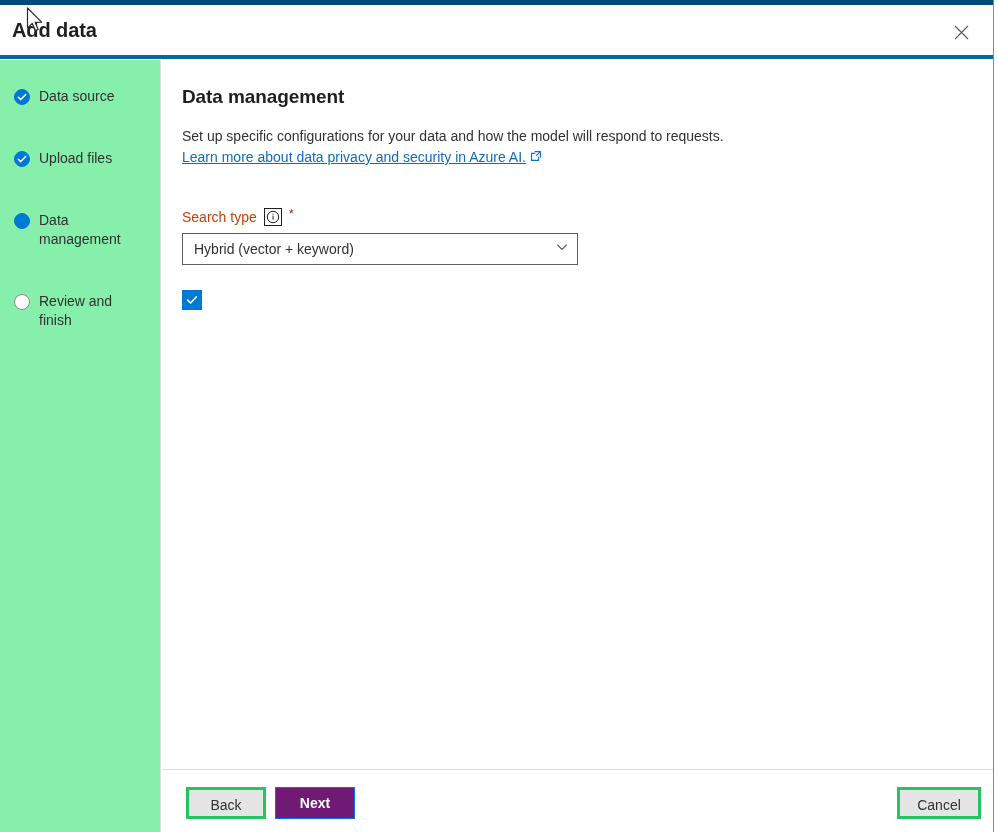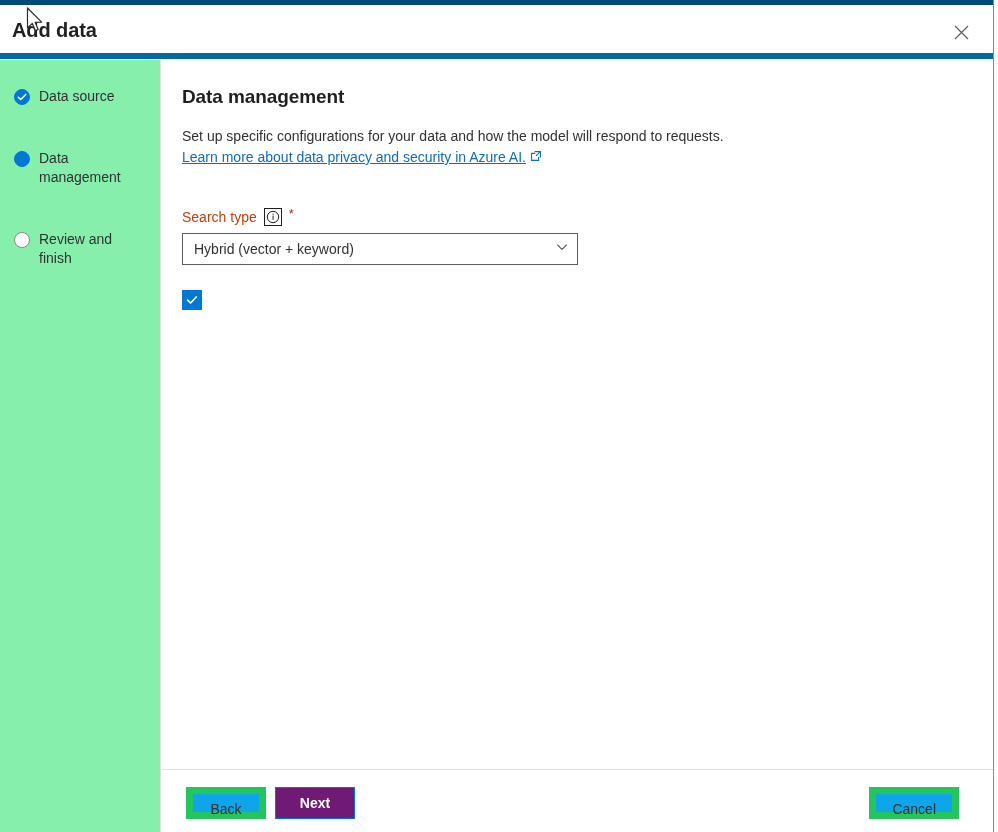--- a/index.html
+++ b/index.html
@@ -38,21 +38,21 @@
     box-sizing: border-box;
   }
 
   
   .panel-header {
     position: absolute;
     left: 0;
     top: 5px;
     width: 993px;
     height: 54px;
-    border-bottom: 6px solid #0369a1;
+    border-bottom: 4px solid #0369a1;
     box-sizing: border-box;
     background: #ffffff;
   }
   .panel-title {
     position: absolute;
     left: 12px;
     top: 14px;
     font-size: 20px;
     font-weight: 600;
     color: #201f1e;
@@ -309,37 +309,37 @@
   }
   .footer-left {
     position: absolute;
     left: 24px;
     top: 17px;
     display: flex;
     gap: 9px;
   }
   .footer-right {
     position: absolute;
-    right: 34px;
+    right: 12px;
     top: 17px;
   }
   .btn {
     min-width: 80px;
     height: 32px;
     font-size: 14px;
     font-family: "Liberation Sans", sans-serif;
     box-sizing: border-box;
     cursor: pointer;
     padding: 0 16px;
     line-height: 30px;
     text-align: center;
   }
   .btn-secondary {
-    background: #0ea5e9;
-    border: 7px solid #22c55e;
+    background: #e5e5e5;
+    border: 3px solid #22c55e;
     color: #323130;
   }
   .btn-primary {
     background: #701a75;
     border: 1px solid #0078d4;
     color: #ffffff;
     font-weight: 600;
   }
   .btn-cancel { min-width: 84px; }
 </style>
@@ -374,20 +374,31 @@
         <span class="step-dot done">
           <svg class="tick" width="14" height="14" viewBox="0 0 14 14" aria-hidden="true">
             <path d="M3.3 7.2 L5.8 9.6 L10.7 4.4" stroke="#ffffff" stroke-width="1.5" fill="none" stroke-linecap="round" stroke-linejoin="round"></path>
           </svg>
         </span>
       </div>
       <span class="step-label">Data source</span>
       <span class="step-connector" style="top:19px;height:43px;"></span>
     </li>
 
+    <li class="step" style="margin-top:14px;">
+      <div class="step-marker">
+        <span class="step-dot done">
+          <svg class="tick" width="14" height="14" viewBox="0 0 14 14" aria-hidden="true">
+            <path d="M3.3 7.2 L5.8 9.6 L10.7 4.4" stroke="#ffffff" stroke-width="1.5" fill="none" stroke-linecap="round" stroke-linejoin="round"></path>
+          </svg>
+        </span>
+      </div>
+      <span class="step-label">Upload files</span>
+      <span class="step-connector" style="top:19px;height:43px;"></span>
+    </li>
 
     <li class="step" style="margin-top:14px;">
       <div class="step-marker">
         <span class="step-dot current"></span>
       </div>
       <span class="step-label">Data management</span>
       <span class="step-connector" style="top:19px;height:62px;"></span>
     </li>
 
     <li class="step" style="margin-top:33px;">

